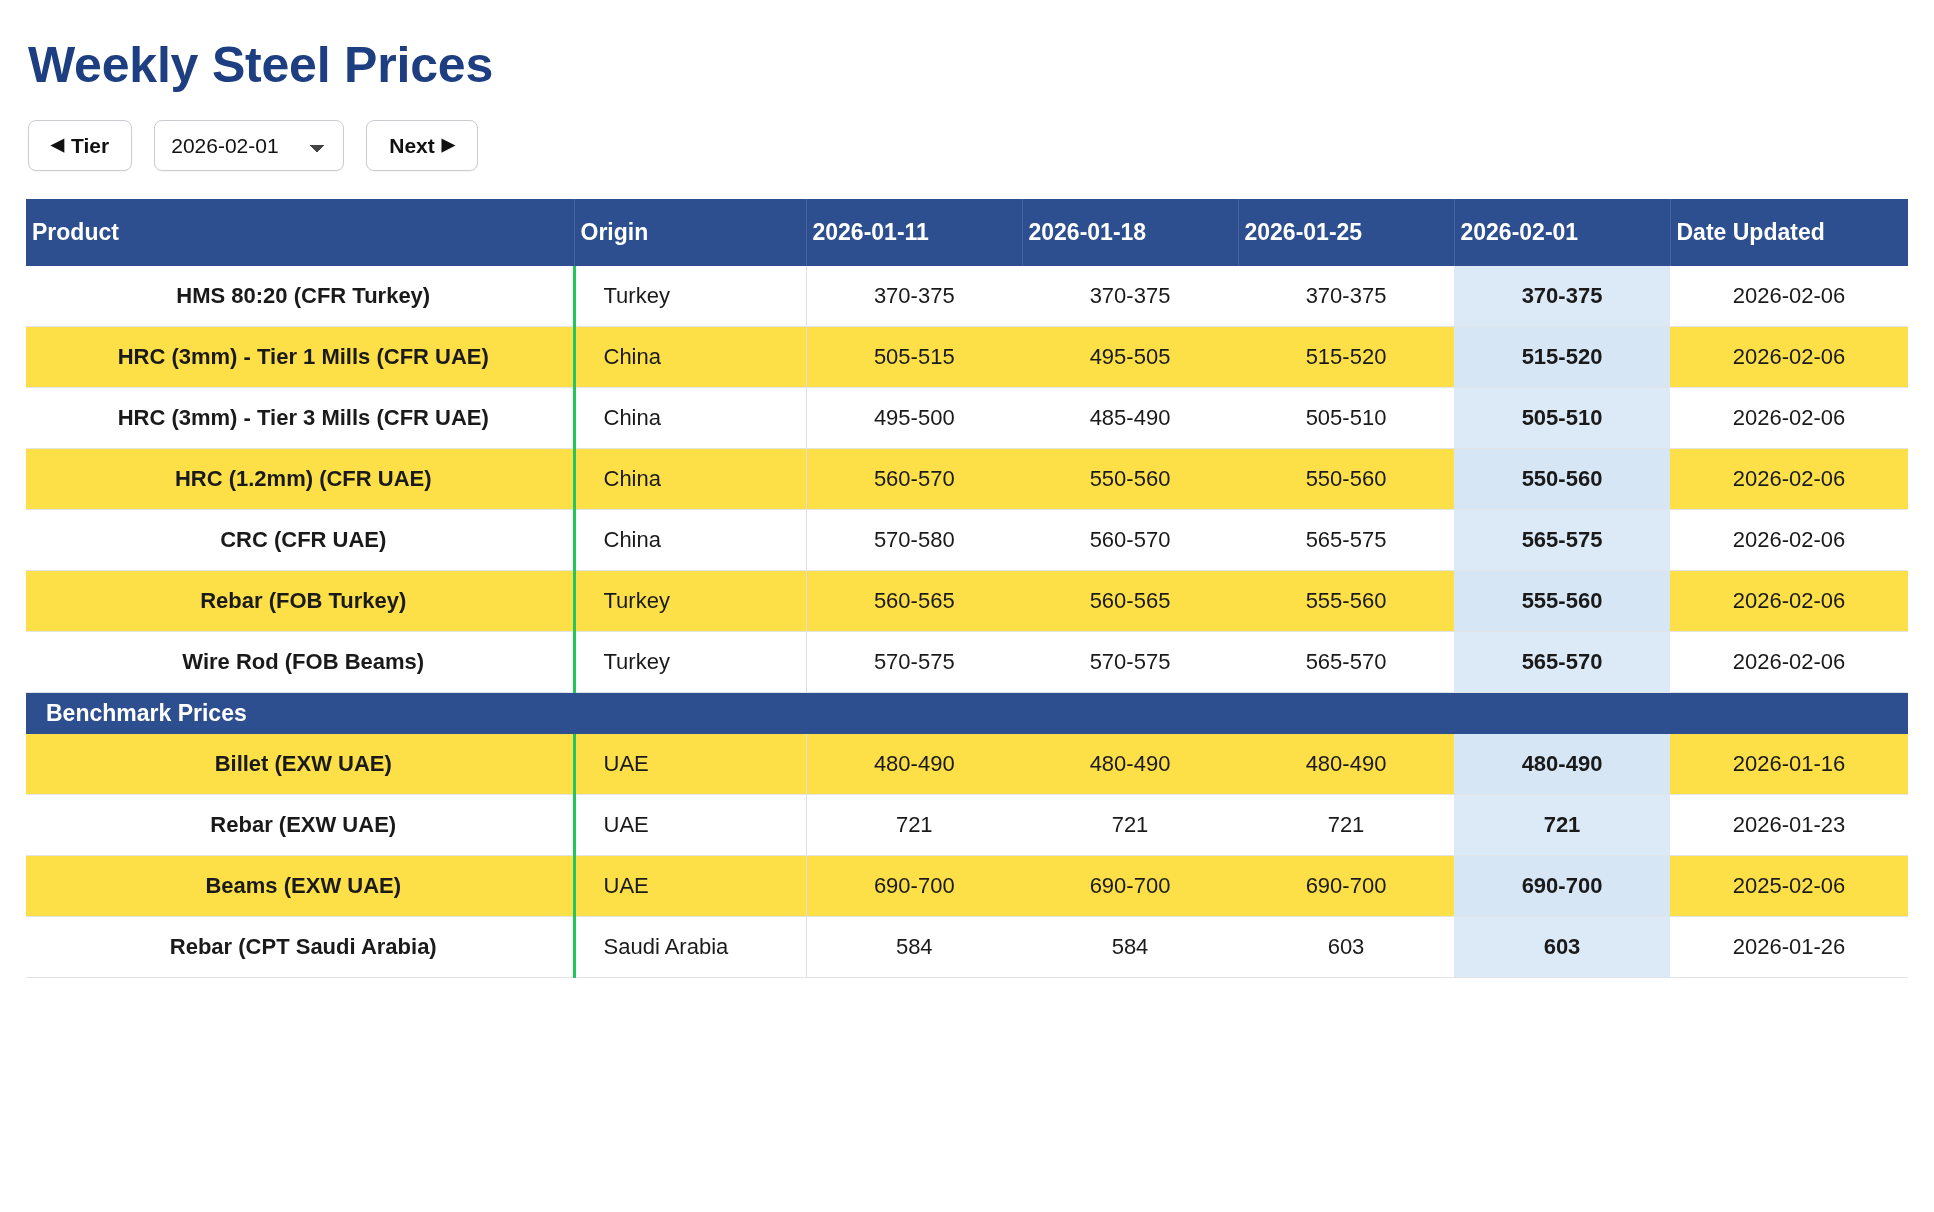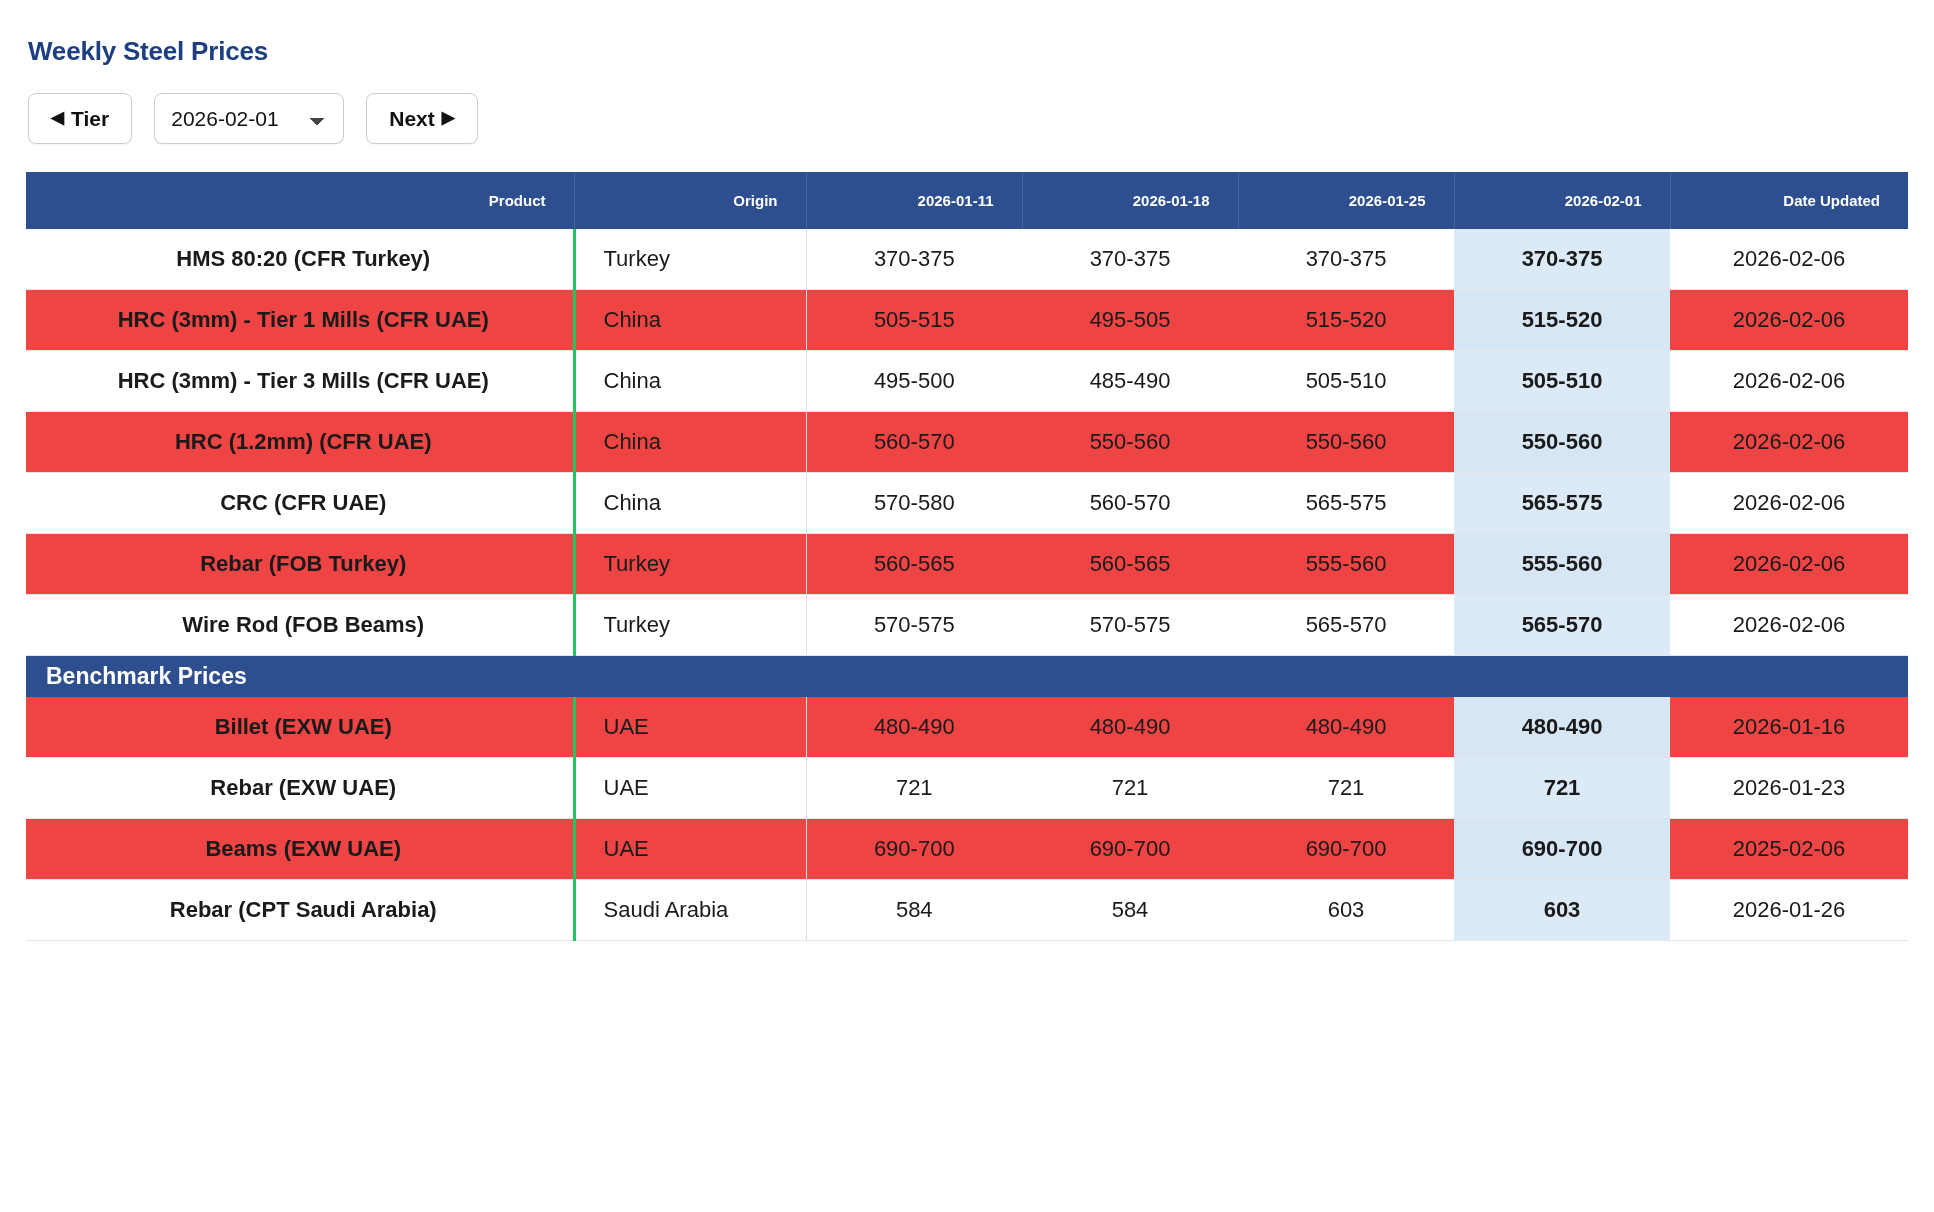--- a/index.html
+++ b/index.html
@@ -8,21 +8,21 @@
     padding: 0;
     background: #ffffff;
     font-family: "Liberation Sans", sans-serif;
   }
   body {
     width: 1934px;
     min-height: 1212px;
     padding: 28px 26px 0 26px;
   }
   .page-title {
-    font-size: 26px;
+    font-size: 50px;
     font-weight: bold;
     color: #1d3e80;
     margin: 8px 0 26px 2px;
     letter-spacing: -0.2px;
   }
   .toolbar {
     display: flex;
     align-items: center;
     gap: 22px;
     margin: 0 0 28px 2px;
@@ -66,23 +66,23 @@
     width: 1882px;
     border-collapse: collapse;
     table-layout: fixed;
     font-size: 22px;
     color: #1a1a1a;
   }
   table.price-table thead th {
     background: #2d4f8f;
     color: #ffffff;
     font-weight: bold;
-    font-size: 15px;
-    padding: 20px 28px;
-    text-align: right;
+    font-size: 23px;
+    padding: 20px 6px;
+    text-align: left;
     border-right: 1px solid #44659e;
   }
   table.price-table thead th:last-child { border-right: none; }
   col.c-product { width: 548px; }
   col.c-origin  { width: 232px; }
   col.c-week    { width: 216px; }
   col.c-updated { width: 238px; }
   tbody td {
     padding: 17px 12px;
     border-bottom: 1px solid #e2e4e8;
@@ -96,21 +96,21 @@
   }
   tbody td.origin {
     text-align: left;
     padding-left: 28px;
     border-right: 1px solid #dcdfe4;
   }
   tbody td.current {
     background: #dceaf7;
     font-weight: bold;
   }
-  tbody tr.alt td { background: #ef4444; }
+  tbody tr.alt td { background: #fde047; }
   tbody tr.alt td.current { background: #d6e6f5; }
   tr.section-row td {
     background: #2d4f8f;
     color: #ffffff;
     font-weight: bold;
     font-size: 23px;
     text-align: left;
     padding: 7px 20px;
     border-bottom: none;
     border-right: none;

